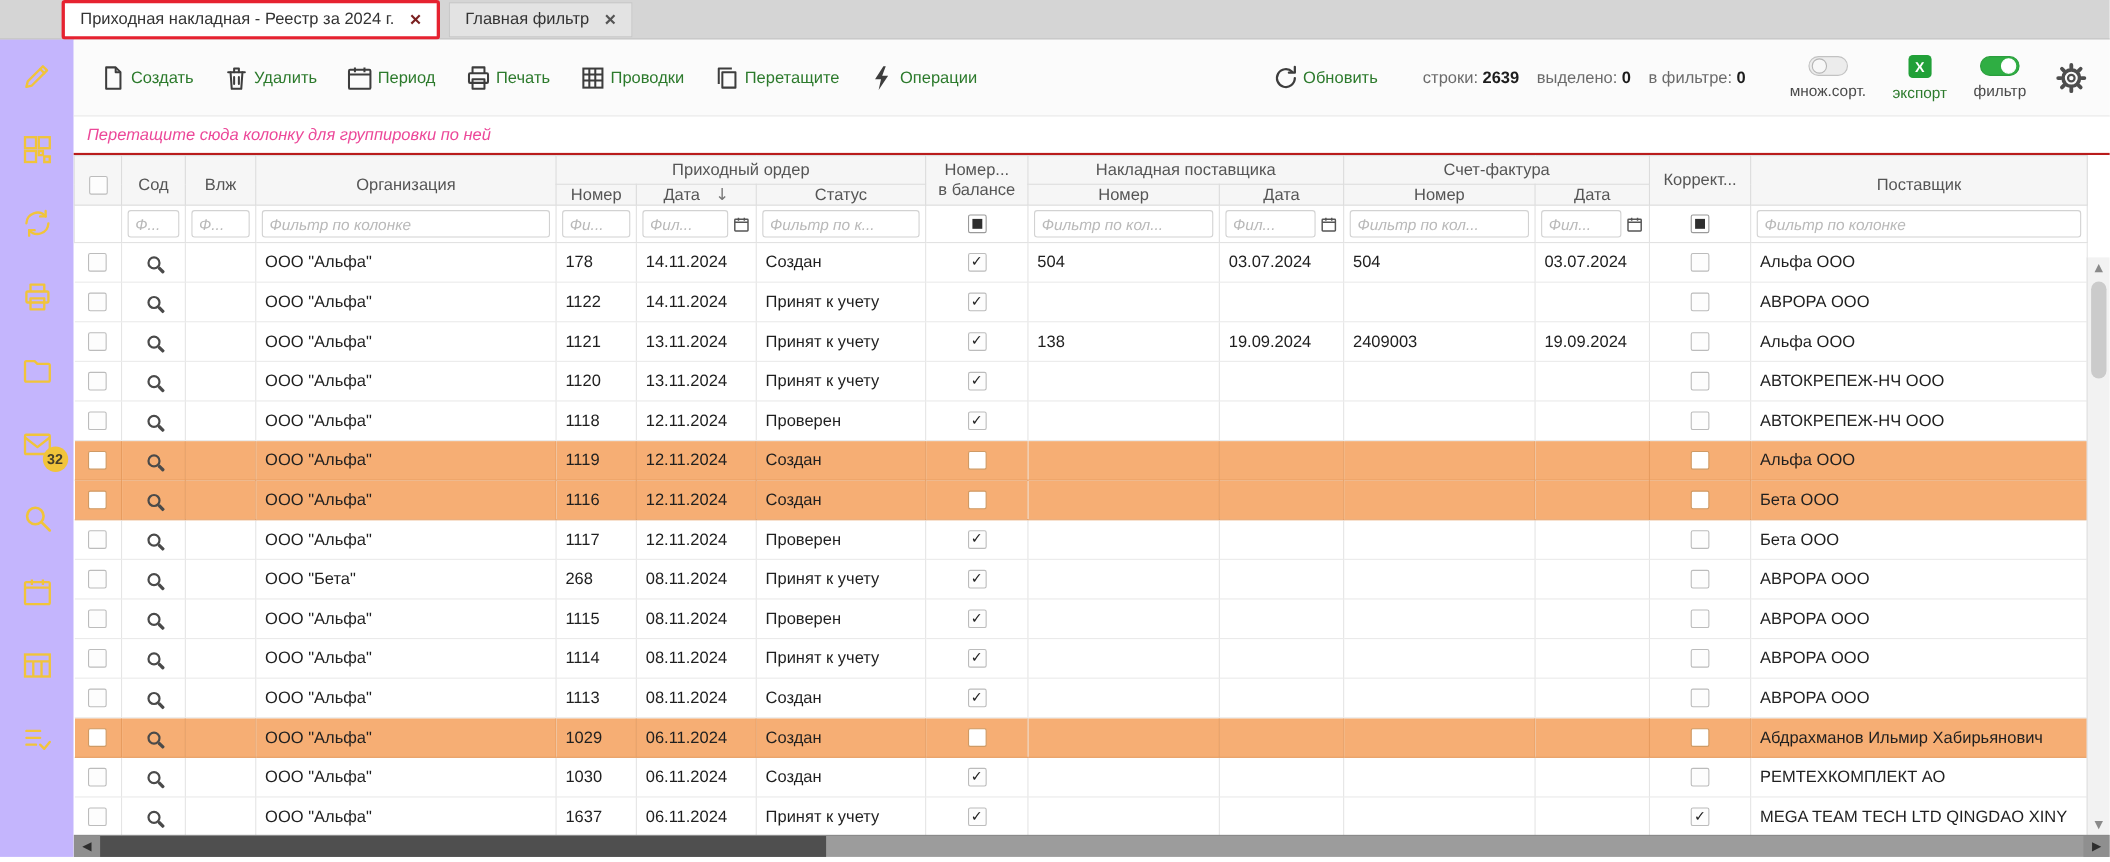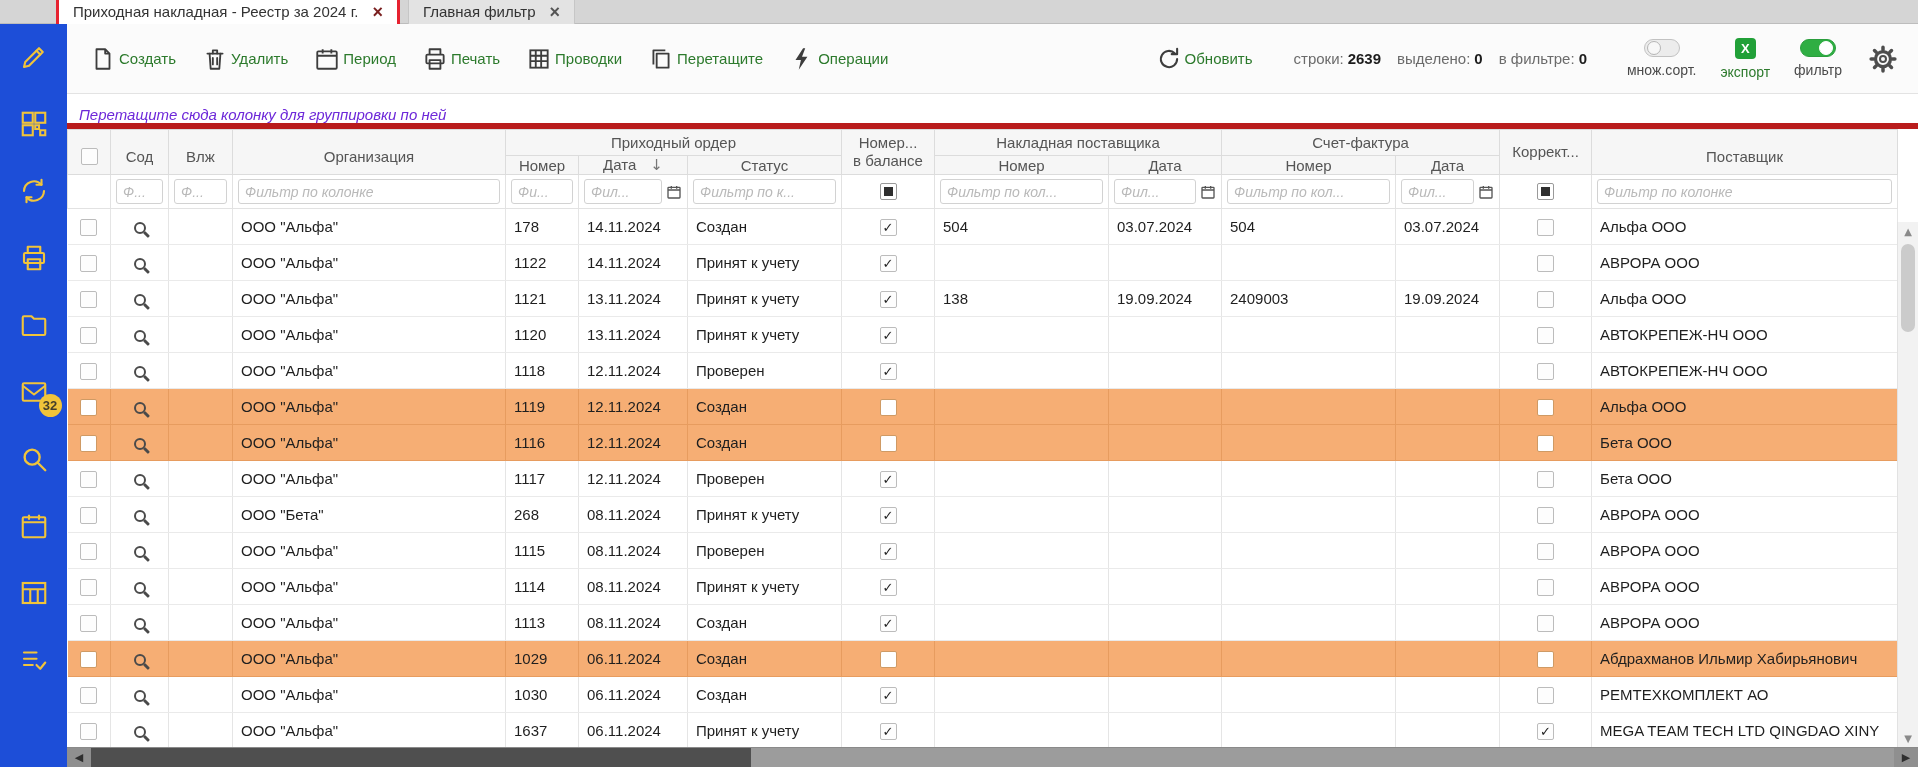--- a/index.html
+++ b/index.html
@@ -1,29 +1,29 @@
 <!DOCTYPE html>
 <html><head>
 <meta charset="utf-8">
 <style>
   *{box-sizing:border-box;margin:0;padding:0;}
   html,body{width:1918px;height:784px;overflow:hidden;}
   body{font-family:"Liberation Sans","DejaVu Sans",sans-serif;background:#fff;color:#222;}
 
   
-  .tabbar{height:24px;background:#d5d5d5;border-bottom:1px solid #bdbdbd;display:flex;align-items:center;padding-left:56px;gap:8px;}
+  .tabbar{height:36px;background:#d5d5d5;border-bottom:1px solid #bdbdbd;display:flex;align-items:center;padding-left:56px;gap:8px;}
   .tab{display:flex;align-items:center;gap:14px;font-size:15px;color:#333;padding:0 14px;height:32px;background:#e3e3e3;border:1px solid #c6c6c6;}
   .tab.active{background:#fff;border:3px solid #e62230;border-radius:3px;height:36px;}
   .tab-close{font-size:18px;font-weight:bold;color:#555;line-height:1;}
   .tab.active .tab-close{color:#7a1f1f;}
 
   .body-row{display:flex;height:743px;}
 
   
-  .sidebar{width:67px;background:#1d4ed8;color:#f1c43a;display:flex;flex-direction:column;align-items:center;padding-top:18px;gap:37px;flex:none;}
+  .sidebar{width:67px;background:#c4b5fd;color:#f1c43a;display:flex;flex-direction:column;align-items:center;padding-top:18px;gap:37px;flex:none;}
   .s-icon{width:30px;height:30px;position:relative;display:flex;}
   .s-icon svg{width:30px;height:30px;}
   .badge{position:absolute;right:-13px;bottom:-10px;width:23px;height:23px;border-radius:50%;background:#f1c43a;color:#453f2b;font-size:13px;font-weight:bold;display:flex;align-items:center;justify-content:center;}
 
   .main{flex:1;display:flex;flex-direction:column;min-width:0;}
 
   
   .toolbar{height:70px;background:#fbfbfb;border-bottom:1px solid #e3e3e3;display:flex;align-items:center;padding:0 20px 0 10px;}
   .tbtn{display:flex;align-items:center;gap:3px;padding:0 13px;color:#2c7a2c;font-size:15px;cursor:default;}
   .tbtn svg{width:26px;height:26px;color:#3d3d3d;}
@@ -35,21 +35,21 @@
   .toggle{width:36px;height:18px;border-radius:10px;background:#ececec;border:1px solid #c2c2c2;position:relative;}
   .toggle .knob{position:absolute;top:1px;width:14px;height:14px;border-radius:50%;background:#fff;border:1px solid #b5b5b5;}
   .toggle.off .knob{left:2px;background:#f7f7f7;}
   .toggle.on{background:#2fae43;border-color:#2b9e3d;}
   .toggle.on .knob{right:2px;border-color:#fff;}
   .export-badge{width:21px;height:21px;border-radius:4px;background:#21a038;color:#fff;font-weight:bold;font-size:13px;display:flex;align-items:center;justify-content:center;}
   .gear{margin-left:14px;color:#4d4d4d;display:flex;}
   .gear svg{width:30px;height:30px;}
 
   
-  .groupbar{height:35px;border-bottom:6px solid #b91c1c;display:flex;align-items:flex-end;padding-left:12px;font-style:italic;color:#6d28d9;font-size:15px;background:#fff;}
+  .groupbar{height:35px;border-bottom:2px solid #b91c1c;display:flex;align-items:center;padding-left:12px;font-style:italic;color:#ec4899;font-size:15px;background:#fff;}
 
   
   .table-area{flex:1;position:relative;overflow:hidden;background:#fff;}
   table{border-collapse:collapse;table-layout:fixed;width:1830px;}
   thead th{background:#f6f6f6;border:1px solid #dcdcdc;font-weight:normal;color:#555;font-size:15px;text-align:center;}
   tr.group-row th{height:26px;}
   tr.cols-row th{height:18px;}
   th.vspan{vertical-align:bottom;padding-bottom:9px;}
   th.vmid{vertical-align:middle;line-height:1.2;}
   .sort-arrow{color:#777;margin-left:14px;font-family:"DejaVu Sans",sans-serif;}

